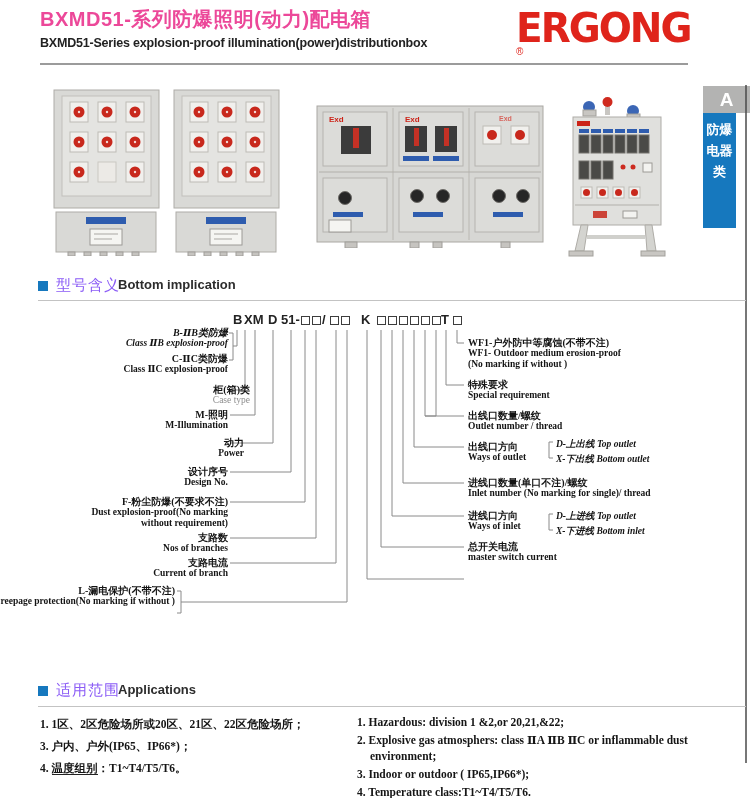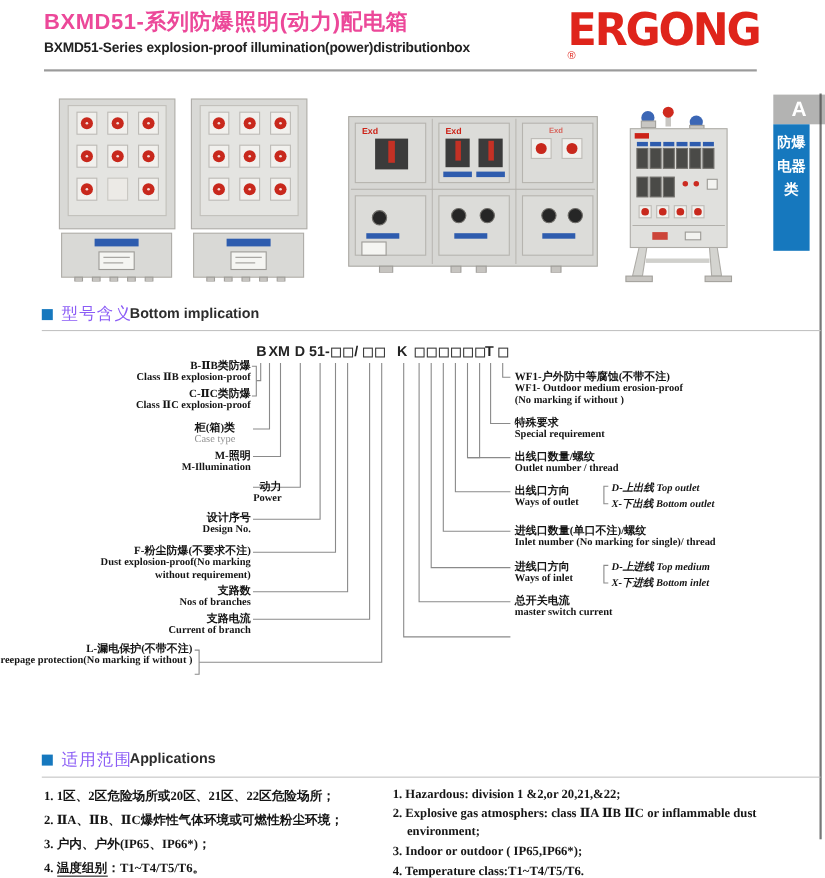--- a/index.html
+++ b/index.html
@@ -349,37 +349,37 @@
       <polyline points="403,330 403,483 464,483"></polyline>
       <polyline points="392,330 392,516 464,516"></polyline>
       <polyline points="381,330 381,547 464,547"></polyline>
       <polyline points="367,330 367,579 464,579"></polyline>
 
       <polyline points="553,442 549,442 549,458 553,458"></polyline>
       <polyline points="553,514 549,514 549,530 553,530"></polyline>
     </g>
   </svg>
 
-  <div class="lbl lbl-l" style="right:522px;top:327px;">
+  <div class="lbl lbl-l" style="right:522px;top:327px;font-style:italic;">
     <div class="zh">B-ⅡB类防爆</div>
       <div class="en">Class ⅡB  explosion-proof</div>
   </div>
   <div class="lbl lbl-l" style="right:522px;top:353px;">
     <div class="zh">C-ⅡC类防爆</div>
       <div class="en">Class ⅡC  explosion-proof</div>
   </div>
-  <div class="lbl lbl-l" style="right:536px;top:384px;text-align:center;">
+  <div class="lbl lbl-l" style="right:500px;top:384px;">
     <div class="zh">柜(箱)类</div>
       <div class="en gray">Case type</div>
   </div>
   <div class="lbl lbl-l" style="right:522px;top:409px;">
     <div class="zh">M-照明</div>
       <div class="en">M-Illumination</div>
   </div>
-  <div class="lbl lbl-l" style="right:494px;top:437px;margin-left:26px;">
+  <div class="lbl lbl-l" style="right:506px;top:437px;margin-left:26px;">
     <div class="zh">动力</div>
       <div class="en">Power</div>
   </div>
   <div class="lbl lbl-l" style="right:522px;top:466px;">
     <div class="zh">设计序号</div>
       <div class="en">Design No.</div>
   </div>
   <div class="lbl lbl-l" style="right:522px;top:496px;">
     <div class="zh">F-粉尘防爆(不要求不注)</div>
       <div class="en">Dust explosion-proof(No marking</div>
@@ -421,36 +421,35 @@
   </div>
   <div class="lbl lbl-r" style="top:477px;">
     <div class="zh">进线口数量(单口不注)/螺纹</div>
       <div class="en">Inlet number (No marking for single)/ thread</div>
   </div>
   <div class="lbl lbl-r" style="top:510px;">
     <div class="zh">进线口方向</div>
       <div class="en">Ways of inlet</div>
   </div>
   <div class="opt" style="top:509px;">
-    <div>D-上进线  Top medium</div>
+    <div>D-上进线  Top outlet</div>
       <div>X-下进线  Bottom  inlet</div>
   </div>
   <div class="lbl lbl-r" style="top:541px;">
     <div class="zh">总开关电流</div>
       <div class="en">master switch current</div>
   </div>
 
   <div class="abs sq" style="left:38px;top:686px;"></div>
   <div class="abs sec-zh" style="left:56px;top:681px;">适用范围</div>
   <div class="abs sec-en" style="left:118px;top:682px;">Applications</div>
   <div class="abs sec-rule" style="left:38px;top:706px;width:708px;"></div>
 
   <div class="app" id="app-zh">
     <div>1. 1区、2区危险场所或20区、21区、22区危险场所；</div>
-    <div>2. ⅡA、ⅡB、ⅡC爆炸性气体环境或可燃性粉尘环境；</div>
     <div>3. 户内、户外(IP65、IP66*)；</div>
     <div><span>4. </span><span class="uline">温度组别</span><span>：T1~T4/T5/T6。</span></div>
   </div>
   <div class="app" id="app-en">
     <div class="item">1. Hazardous: division 1 &amp;2,or 20,21,&amp;22;</div>
     <div class="item">2. Explosive gas atmosphers: class ⅡA ⅡB ⅡC or inflammable dust environment;</div>
     <div class="item">3. Indoor or outdoor ( IP65,IP66*);</div>
     <div class="item">4. Temperature class:T1~T4/T5/T6.</div>
   </div>
 

